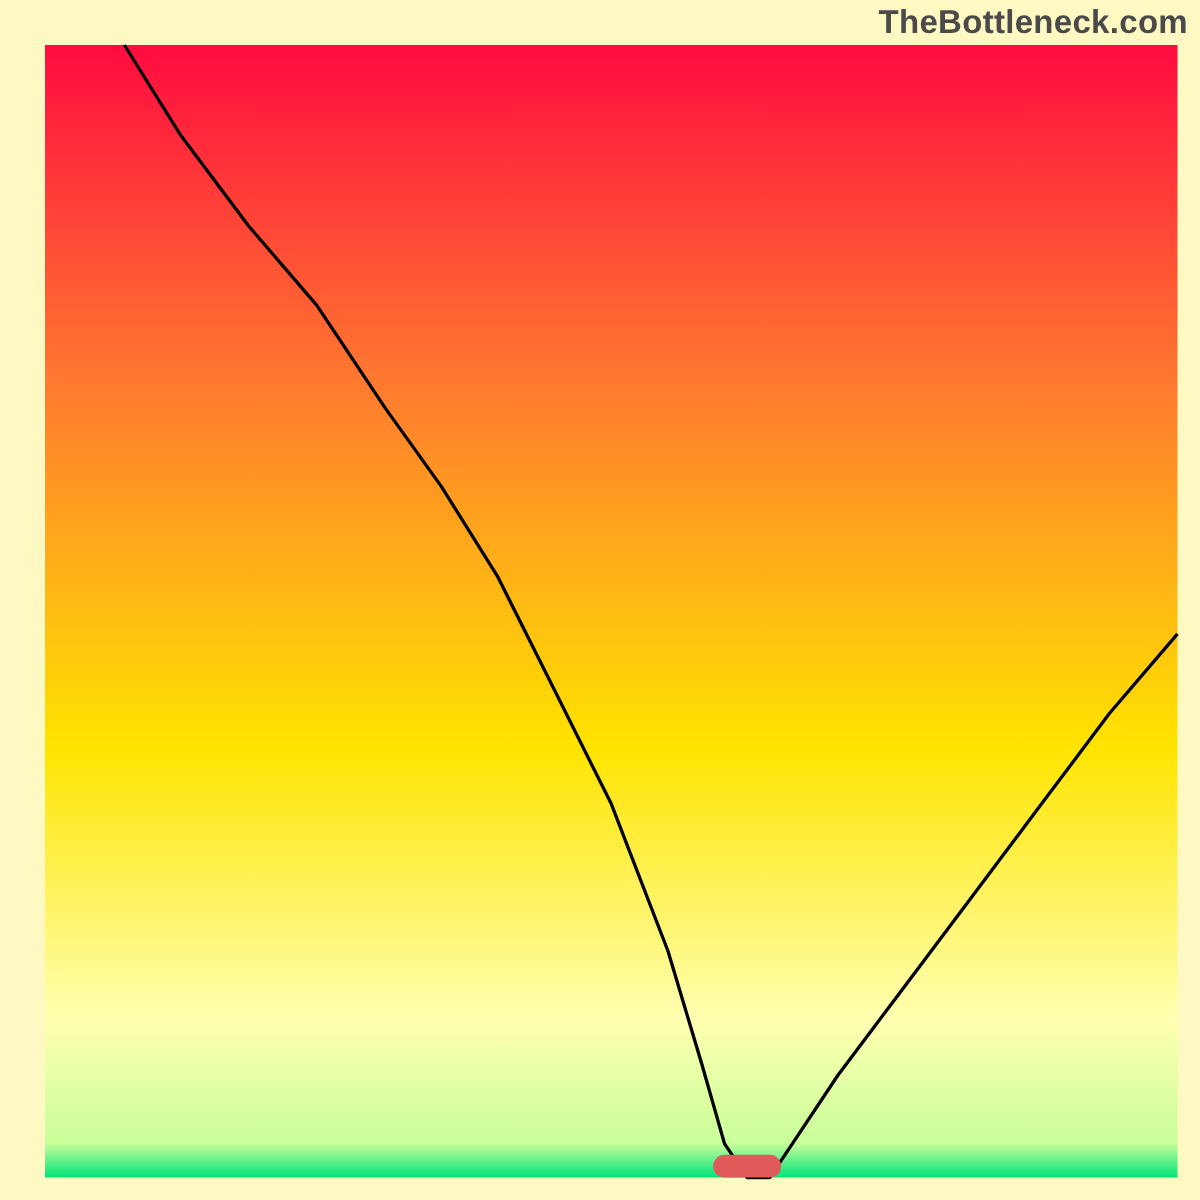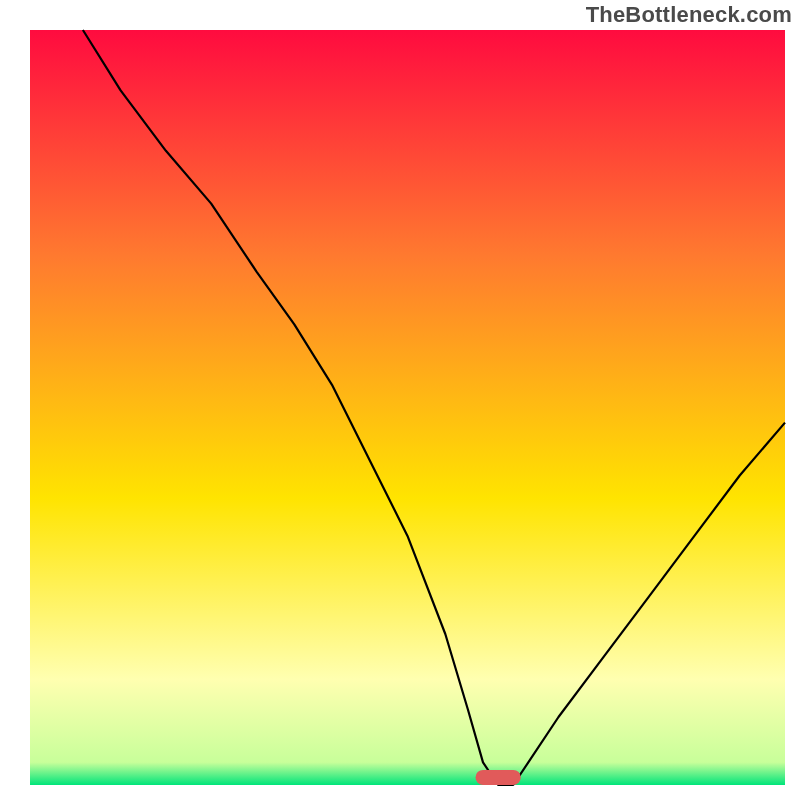--- a/index.html
+++ b/index.html
@@ -8,21 +8,21 @@
     width: 800px;
     height: 800px;
     background: #000;
     overflow: hidden;
     font-family: Arial, Helvetica, sans-serif;
   }
   .frame {
     position: relative;
     width: 800px;
     height: 800px;
-    background: #ffffff;
+    background: #fef9c3;
   }
   .watermark {
     position: absolute;
     top: 2px;
     right: 8px;
     color: #4a4a4a;
     font-size: 22px;
     font-weight: 600;
     letter-spacing: 0.2px;
     z-index: 50;

